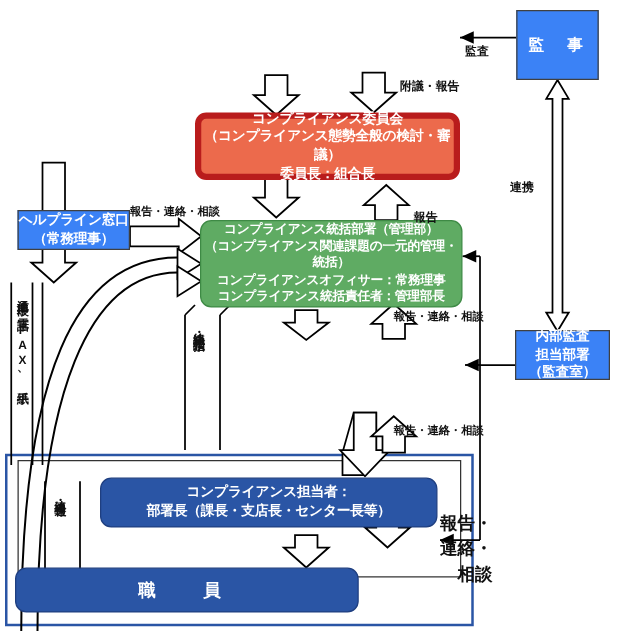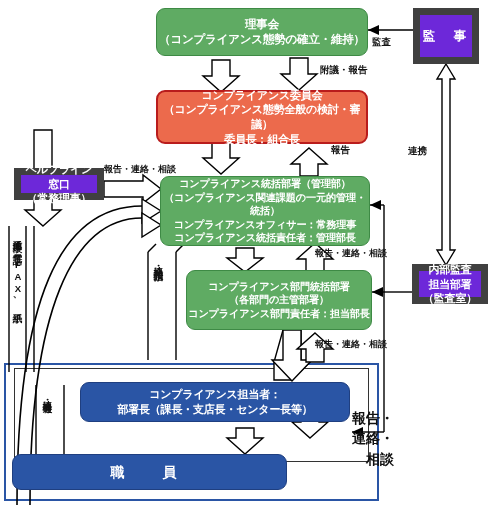--- a/index.html
+++ b/index.html
@@ -9,23 +9,23 @@
     font-family:"Liberation Sans","DejaVu Sans",sans-serif;
     color:#111;
   }
   #diagram{position:absolute;left:0;top:0;width:500px;height:505px;}
   .box{
     position:absolute;box-sizing:border-box;display:flex;
     align-items:center;justify-content:center;text-align:center;
     color:#ffffff;font-weight:bold;line-height:1.32;
     letter-spacing:-0.2px;
   }
-  .green{background:#6d28d9;border:7px solid #404040;}
+  .green{background:#3b82f6;border:1px solid #404040;}
   .green-round{background:#5fab63;border:1px solid #3e8a45;border-radius:9px;}
-  .orange{background:#ec6a4c;border:2px solid #b91c1c;border-radius:9px;}
+  .orange{background:#ec6a4c;border:5px solid #b91c1c;border-radius:9px;}
   .blue{background:#2a55a5;border:1px solid #1f3f80;border-radius:9px;}
   .lines{white-space:pre-line;}
   .lbl{
     position:absolute;color:#111;font-weight:bold;
     white-space:nowrap;line-height:1.25;
   }
   .vlbl{
     position:absolute;color:#111;font-weight:bold;
     writing-mode:vertical-rl;text-orientation:upright;
     line-height:1.1;letter-spacing:1px;
@@ -108,55 +108,50 @@
 
     <path class="thinline" d="M36,385 L36,470"></path>
     <path class="thinline" d="M64,385 L64,470"></path>
 
     <path class="thinline" d="M148,252 L148,360"></path>
     <path class="thinline" d="M176,252 L176,360"></path>
     <path class="thinline" d="M148,252 L156,244"></path>
     <path class="thinline" d="M176,252 L184,244"></path>
   </svg>
 
-  <div class="box green-round lines" style="left:156px;top:8px;width:212px;height:48px;font-size:11.5px;">理事会
-（コンプライアンス態勢の確立・維持）</div>
 
   <div class="box green" style="left:413px;top:8px;width:66px;height:56px;font-size:12.5px;letter-spacing:3px;">監　事</div>
 
   <div class="box orange lines" style="left:156px;top:90px;width:212px;height:54px;font-size:11px;">コンプライアンス委員会
 （コンプライアンス態勢全般の検討・審議）
 委員長：組合長</div>
 
   <div class="box green lines" style="left:14px;top:168px;width:90px;height:32px;font-size:11px;">ヘルプライン窓口
 （常務理事）</div>
 
   <div class="box green-round lines" style="left:160px;top:176px;width:210px;height:70px;font-size:10.2px;">コンプライアンス統括部署（管理部）
 （コンプライアンス関連課題の一元的管理・統括）
 コンプライアンスオフィサー：常務理事
 コンプライアンス統括責任者：管理部長</div>
 
-  <div class="box green-round lines" style="left:186px;top:270px;width:186px;height:60px;font-size:10.2px;">コンプライアンス部門統括部署
-（各部門の主管部署）
-コンプライアンス部門責任者：担当部長</div>
 
   <div class="box green lines" style="left:412px;top:264px;width:76px;height:40px;font-size:11px;">内部監査
 担当部署
 （監査室）</div>
 
   <div class="box blue lines" style="left:80px;top:382px;width:270px;height:40px;font-size:11px;">コンプライアンス担当者：
 部署長（課長・支店長・センター長等）</div>
 
   <div class="box blue spaced" style="left:12px;top:454px;width:275px;height:36px;font-size:14px;">職　員</div>
 
   <div class="lbl" style="left:372px;top:36px;font-size:9.5px;">監査</div>
 
   <div class="lbl" style="left:320px;top:64px;font-size:9.5px;">附議・報告</div>
 
-  <div class="lbl" style="left:331px;top:144px;font-size:9.5px;">報告</div>
+  <div class="lbl" style="left:331px;top:169px;font-size:9.5px;">報告</div>
 
   <div class="lbl" style="left:408px;top:145px;font-size:9.5px;">連携</div>
 
   <div class="lbl" style="left:104px;top:164px;font-size:9px;">報告・連絡・相談</div>
 
   <div class="lbl" style="left:315px;top:248px;font-size:9px;">報告・連絡・相談</div>
 
   <div class="lbl" style="left:315px;top:339px;font-size:9px;">報告・連絡・相談</div>
 
 

